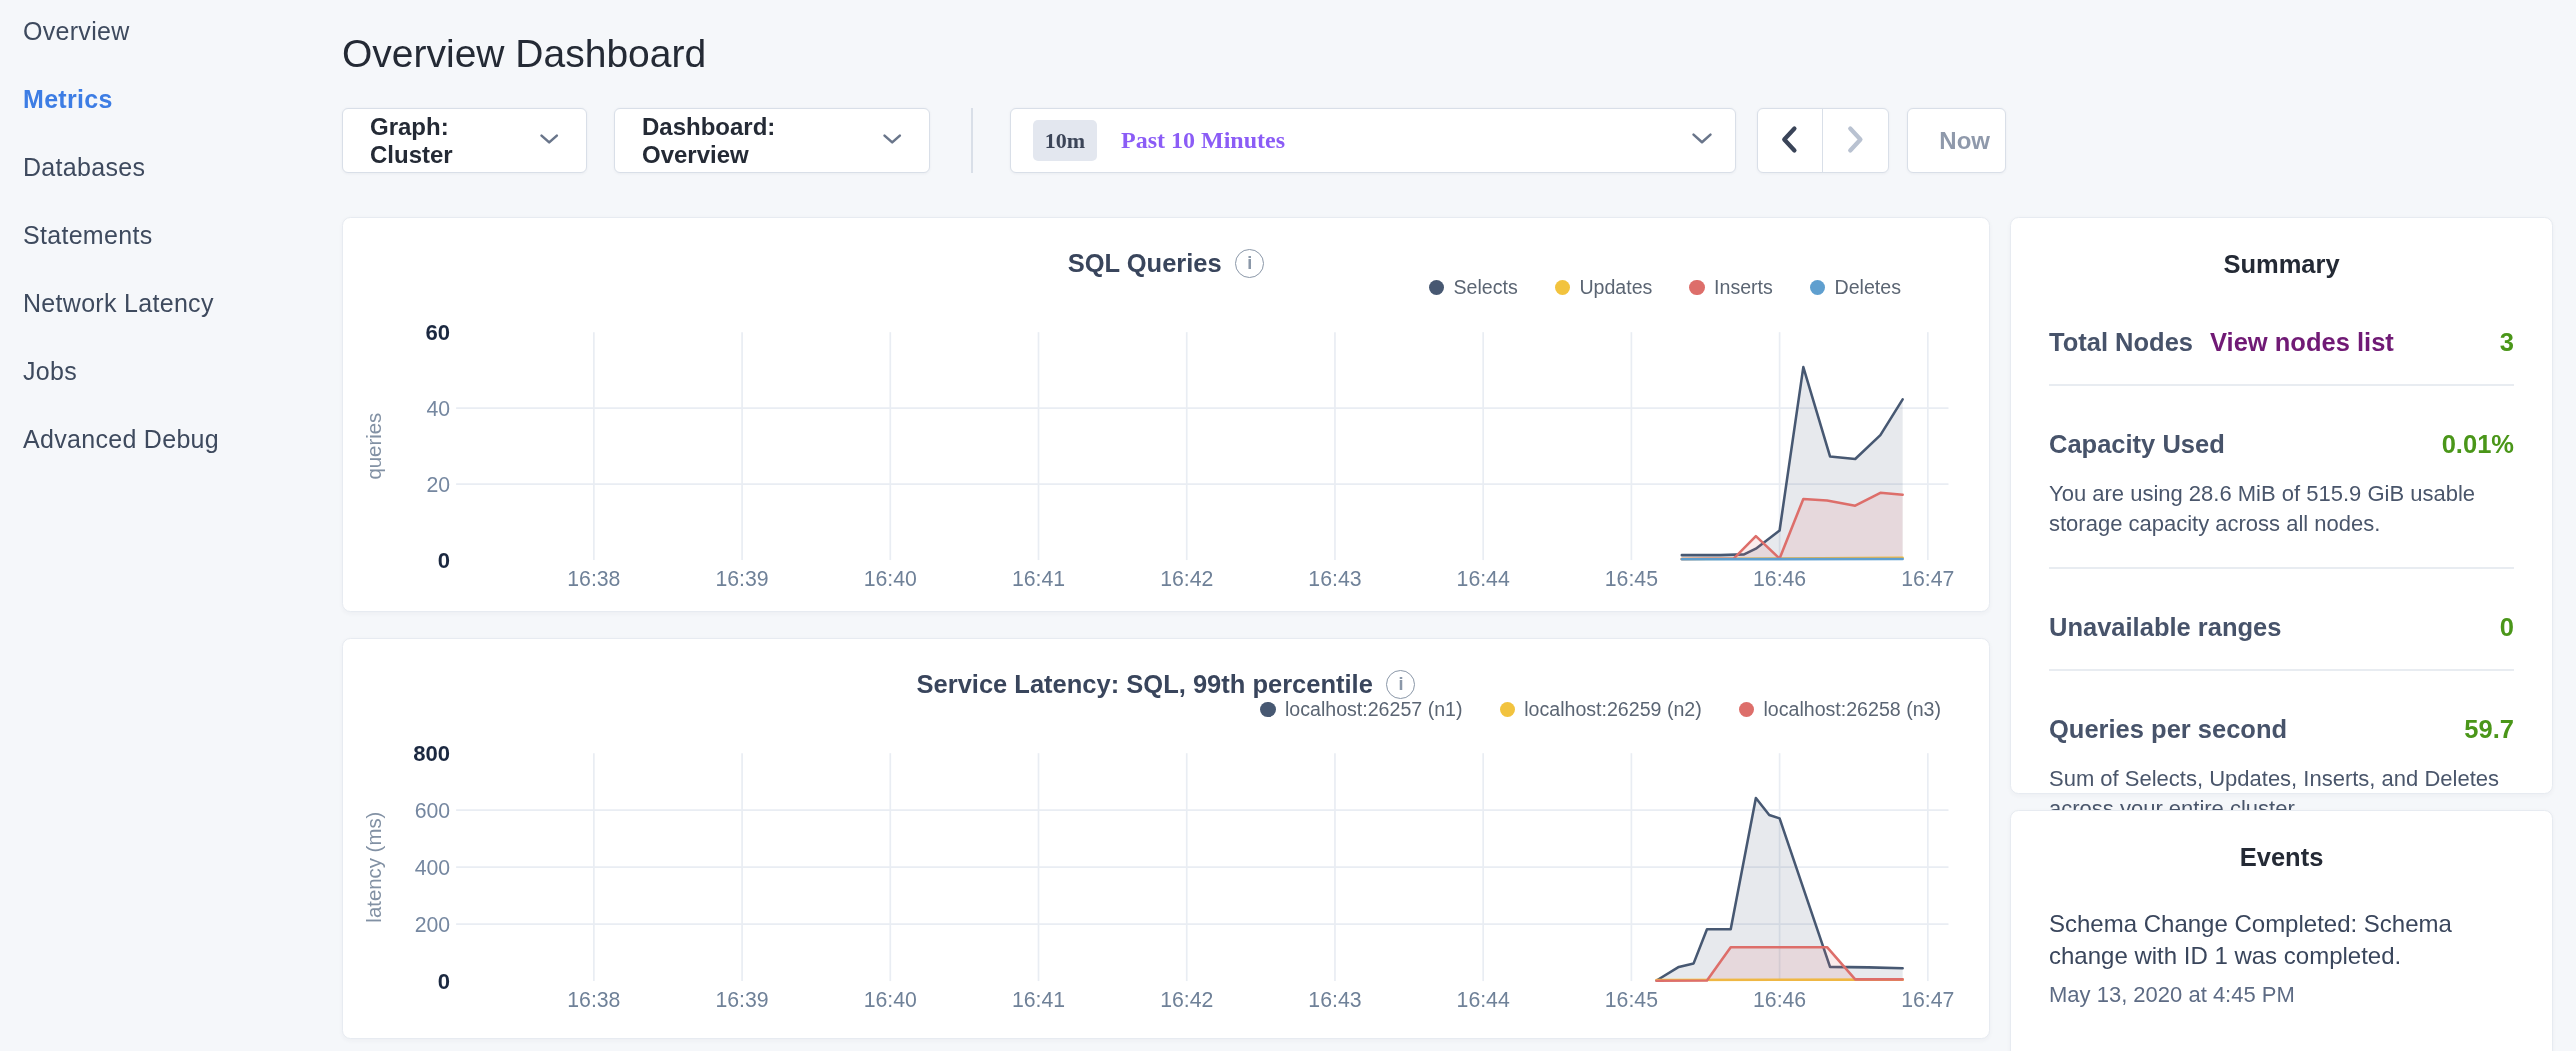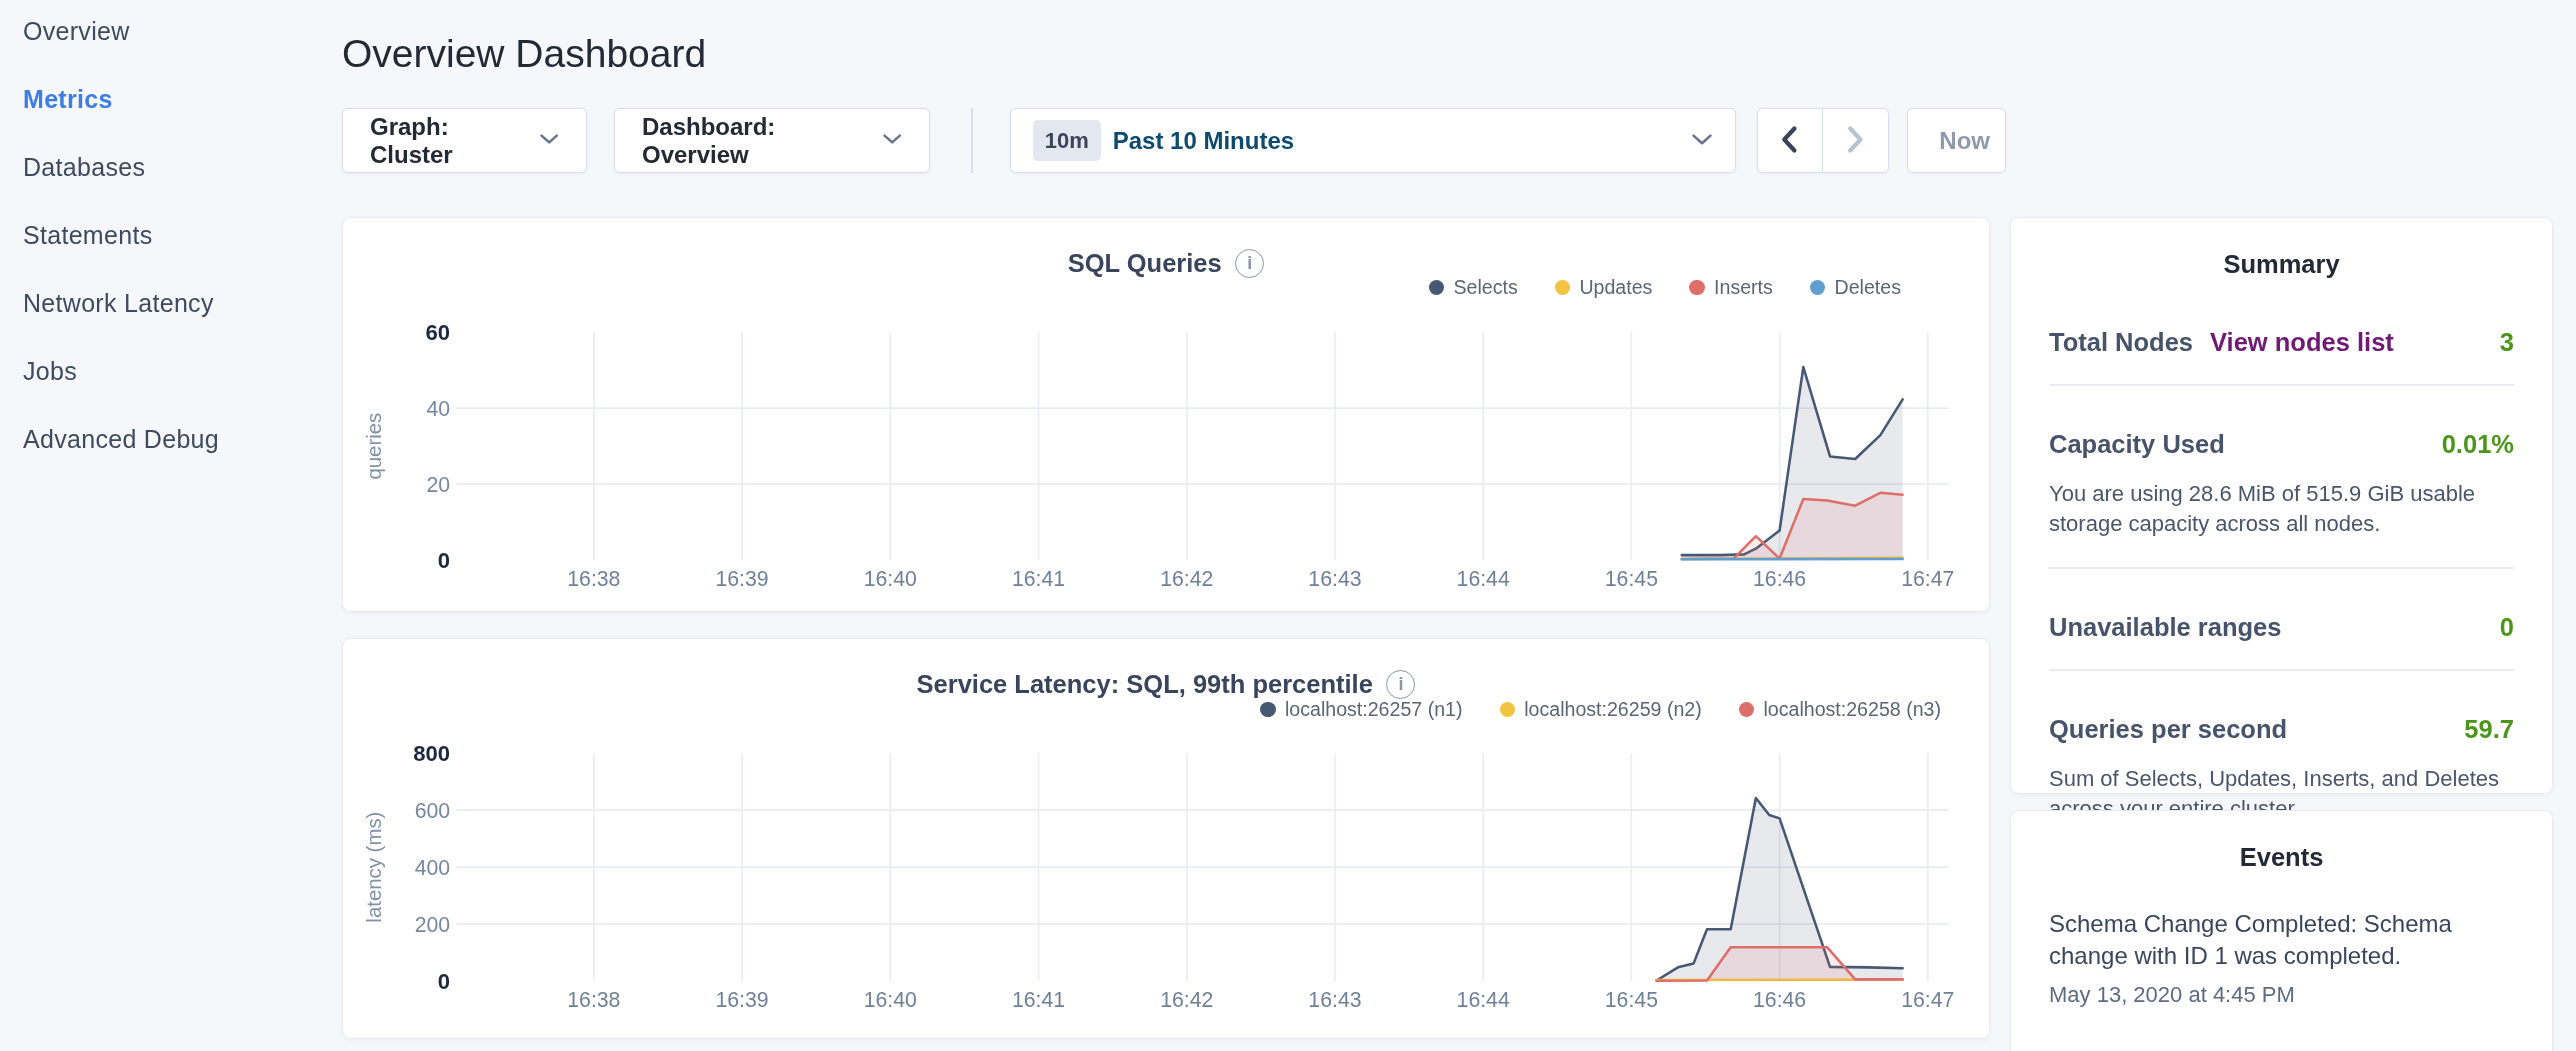--- a/index.html
+++ b/index.html
@@ -19,23 +19,23 @@
   .controls-row { position:absolute; left:342px; top:108px; height:65px; display:flex; align-items:center; }
   .ctl-box { background:#fff; border:1.7px solid #d9dfe8; border-radius:6px; height:65px;
              display:flex; align-items:center; box-shadow:0 0.9px 2.6px rgba(40,50,70,.05); cursor:pointer;padding-left:17px; }
   .dropdown { padding:0 27px; }
   .dropdown .lbl { font-size:24px; font-weight:700; color:#242a35; }
   .chev { display:inline-block; margin-left:17px; }
   .dd-graph { width:245px; justify-content:space-between;gap:32px; }
   .dd-dash  { width:316px; margin-left:27px; justify-content:space-between; }
   .vdivider { width:1.7px; height:65px; background:#d9dfe8; margin:0 37px 0 41px; }
 
-  .time-box { width:726px; padding:0 22px; justify-content:flex-start; }
+  .time-box { width:726px; padding:0 22px; justify-content:flex-start;font-family:Liberation Serif, serif; }
   .time-badge { background:#e3e7ef; border-radius:5.1px; padding:7.7px 12px; font-size:22px; font-weight:700; color:#3c4558; }
-  .time-label { font-size:24px; font-weight:700; color:#0c4a6e; margin-left:12px; }
+  .time-label { font-size:24px; font-weight:700; color:#8b5cf6; margin-left:24px; }
   .time-box .chev { margin-left:auto; }
 
   .arrow-group { margin-left:21px; width:132px; padding:0; overflow:hidden; }
   .arrow-cell { width:50%; height:100%; display:flex; align-items:center; justify-content:center; cursor:pointer; }
   .arrow-cell:first-child { border-right:1.7px solid #d9dfe8; }
   .now-btn { margin-left:18px; width:99px; justify-content:center; font-size:24px; font-weight:700; color:#8f99ab; }
 
   
   .card { position:absolute; background:#fff; border:1.7px solid #e7ebf1; border-radius:8.5px;
           box-shadow:0 1.7px 4.3px rgba(40,50,70,.04); }

